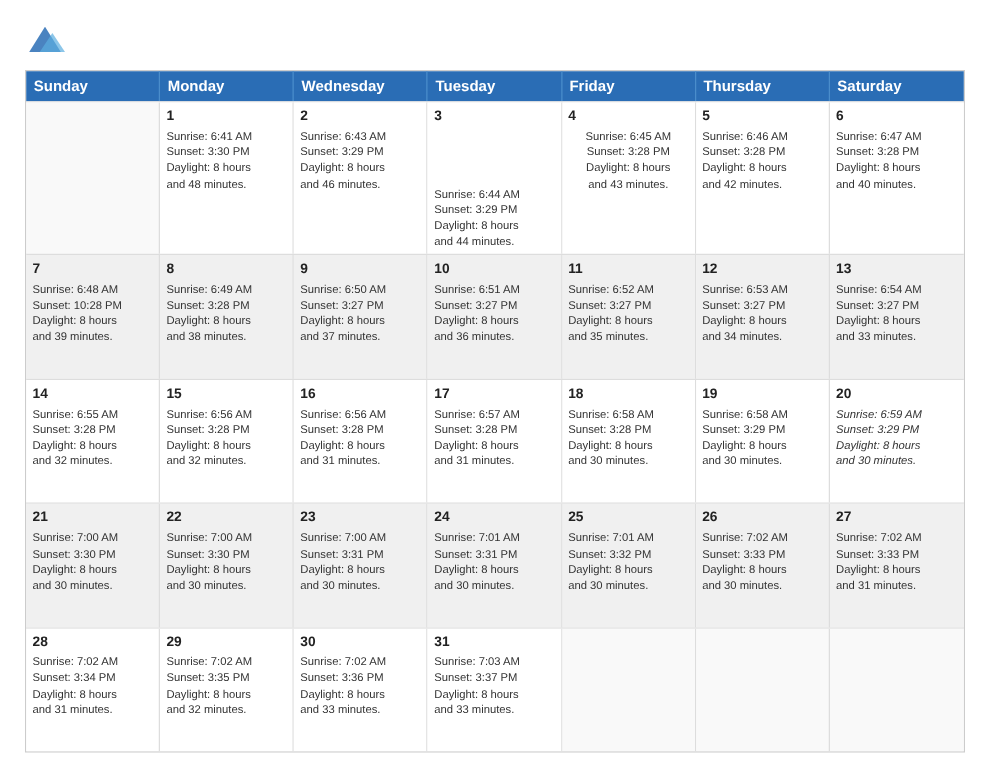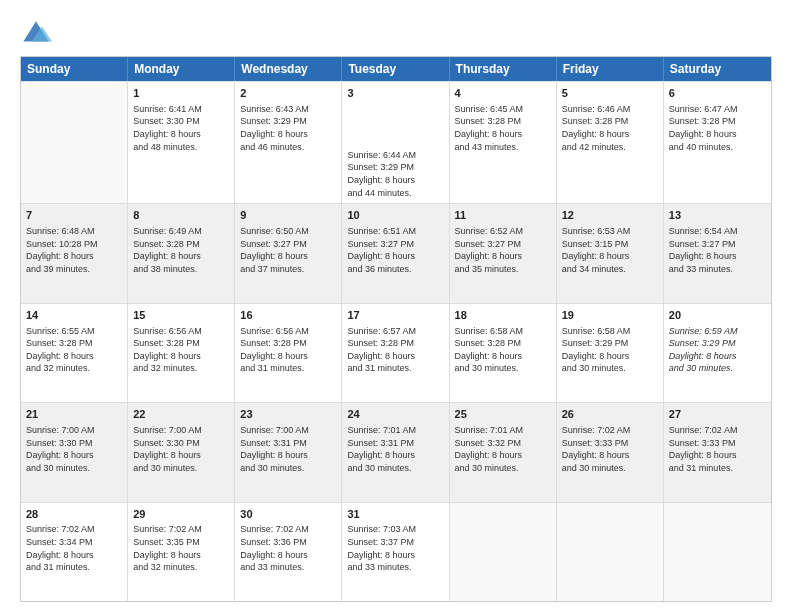--- a/index.html
+++ b/index.html
@@ -129,22 +129,22 @@
       <div class="subtitle"></div>
     </div>
   </div>
 
   <div class="calendar">
     <div class="cal-header" id="cal-header">
         <div class="cal-header-cell">Sunday</div>
         <div class="cal-header-cell">Monday</div>
         <div class="cal-header-cell">Wednesday</div>
         <div class="cal-header-cell">Tuesday</div>
+        <div class="cal-header-cell">Friday</div>
         <div class="cal-header-cell">Thursday</div>
-        <div class="cal-header-cell">Friday</div>
         <div class="cal-header-cell">Saturday</div>
       </div>
     <div class="cal-body" id="cal-body">
         <div class="cal-row">
           <div class="cal-cell empty"></div>
           <div class="cal-cell">
             <div class="day-number">1</div>
             <div class="cell-text" style="white-space: pre-line;">Sunrise: 6:41 AM
 Sunset: 3:30 PM
 Daylight: 8 hours
@@ -159,21 +159,21 @@
           </div>
           <div class="cal-cell">
             <div class="day-number">3</div>
             <div class="cell-text" style="white-space: pre-line; margin-top: 48px;">Sunrise: 6:44 AM
 Sunset: 3:29 PM
 Daylight: 8 hours
 and 44 minutes.</div>
           </div>
           <div class="cal-cell">
             <div class="day-number">4</div>
-            <div class="cell-text" style="white-space: pre-line;">Sunrise: 6:45 AM
+            <div class="cell-text" style="white-space: pre-line; text-align: center;">Sunrise: 6:45 AM
 Sunset: 3:28 PM
 Daylight: 8 hours
 and 43 minutes.</div>
           </div>
           <div class="cal-cell">
             <div class="day-number">5</div>
             <div class="cell-text" style="white-space: pre-line;">Sunrise: 6:46 AM
 Sunset: 3:28 PM
 Daylight: 8 hours
 and 42 minutes.</div>
@@ -218,21 +218,21 @@
           <div class="cal-cell shaded">
             <div class="day-number">11</div>
             <div class="cell-text" style="white-space: pre-line;">Sunrise: 6:52 AM
 Sunset: 3:27 PM
 Daylight: 8 hours
 and 35 minutes.</div>
           </div>
           <div class="cal-cell shaded">
             <div class="day-number">12</div>
             <div class="cell-text" style="white-space: pre-line;">Sunrise: 6:53 AM
-Sunset: 3:15 PM
+Sunset: 3:27 PM
 Daylight: 8 hours
 and 34 minutes.</div>
           </div>
           <div class="cal-cell shaded">
             <div class="day-number">13</div>
             <div class="cell-text" style="white-space: pre-line;">Sunrise: 6:54 AM
 Sunset: 3:27 PM
 Daylight: 8 hours
 and 33 minutes.</div>
           </div>

